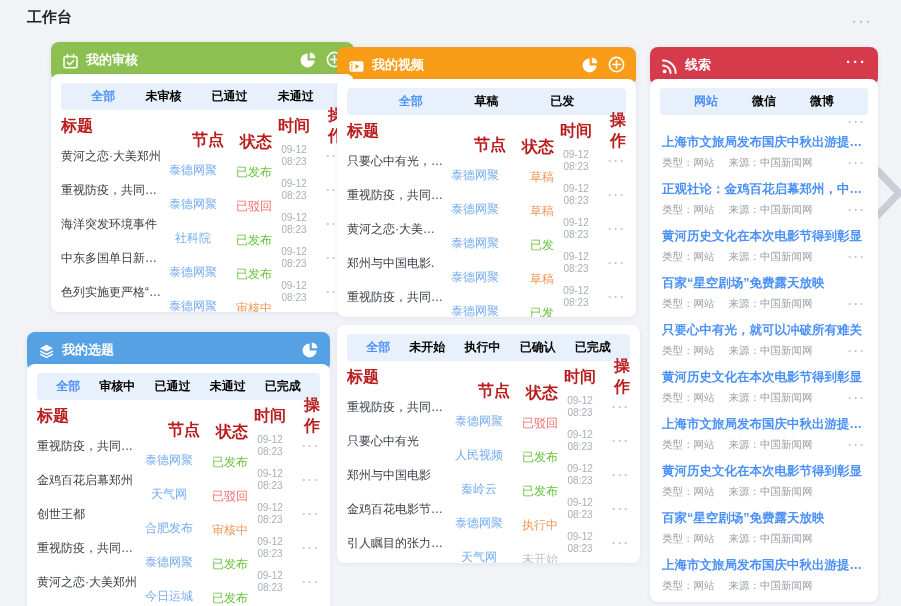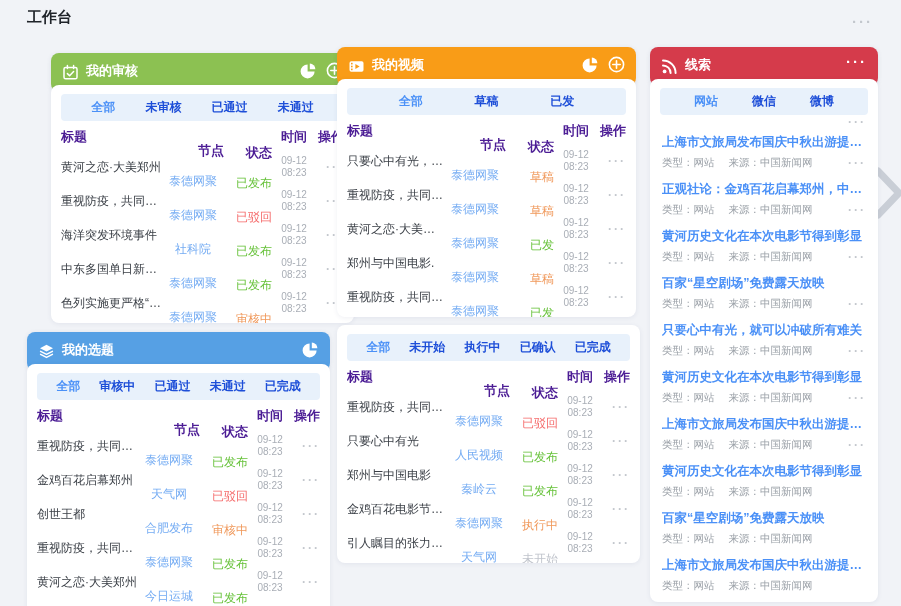--- a/index.html
+++ b/index.html
@@ -20,25 +20,25 @@
   .p-title{color:#fff;font-size:13px;font-weight:bold;padding-bottom:4px;}
   .head-actions{margin-left:auto;display:flex;align-items:center;gap:9px;padding-bottom:4px;}
   .head-actions .hicon{display:flex;align-items:center;cursor:pointer;}
   .head-more{color:#fff;font-size:15px;font-weight:bold;letter-spacing:2px;padding-bottom:6px;cursor:pointer;}
   .panel-body{position:relative;z-index:2;margin-top:-7px;background:#fff;border-radius:8px;
               height:calc(100% - 32px);box-sizing:border-box;overflow:hidden;
               box-shadow:0 1px 5px rgba(50,70,110,.08);}
 
   .tabs{display:flex;justify-content:space-evenly;align-items:center;height:27px;
         margin:9px 10px 0 10px;background:#e8f1fb;border-radius:4px;}
-  .tab{font-size:12px;font-weight:bold;color:#1d4ed8;cursor:pointer;white-space:nowrap;}
+  .tab{font-size:12px;font-weight:bold;color:#000000;cursor:pointer;white-space:nowrap;}
   .tab.active{color:var(--tab-active);}
 
   .thead,.trow{display:flex;align-items:center;padding:0 10px;}
-  .thead{height:26px;margin-top:3px;font-size:13px;font-weight:bold;color:#4c1d95;}
+  .thead{height:26px;margin-top:3px;font-size:16px;font-weight:bold;color:#b91c1c;}
   .trow{height:34px;font-size:12px;color:#3a3f46;}
   .c0{flex:1;min-width:0;text-align:left;white-space:nowrap;overflow:hidden;text-overflow:ellipsis;}
   .c1{width:62px;text-align:right;white-space:nowrap;margin-top:28px;}
   .c2{width:48px;text-align:right;white-space:nowrap;margin-top:32px;}
   .c3{width:44px;text-align:center;}
   .c4{width:28px;text-align:right;}
   .trow .c1{color:var(--node);text-align:center;}
   .time-cell div{font-size:10px;line-height:1.2;color:#a9aeb6;text-align:center;}
   .trow .dots{font-size:12px;cursor:pointer;}
 
@@ -56,21 +56,21 @@
   .next-chevron{position:absolute;left:874px;top:166px;cursor:pointer;}
 </style>
 </head>
 <body>
 
 <div class="page">
 
   <h1 class="page-title">工作台</h1>
   <span class="dots page-more">···</span>
 
-  <section class="panel" style="left: 27px; top: 53px; width: 303px; height: 270px; padding-left: 24px; --accent: #8cc152;">
+  <section class="panel" style="left: 27px; top: 42px; width: 303px; height: 270px; padding-left: 24px; --accent: #8cc152;">
     <header class="panel-head">
       <span class="p-icon">
         <svg width="17" height="17" viewBox="0 0 17 17">
           <rect x="2" y="3.4" width="13" height="11.4" rx="1.6" fill="none" stroke="#fff" stroke-width="1.5"></rect>
           <path d="M5.4 1.6 V4.4 M11.6 1.6 V4.4" stroke="#fff" stroke-width="1.5" stroke-linecap="round"></path>
           <path d="M5.4 9.6 L7.6 11.7 L11.6 7.6" fill="none" stroke="#fff" stroke-width="1.5" stroke-linecap="round" stroke-linejoin="round"></path>
         </svg>
       </span>
       <span class="p-title">我的审核</span>
       <span class="head-actions">

